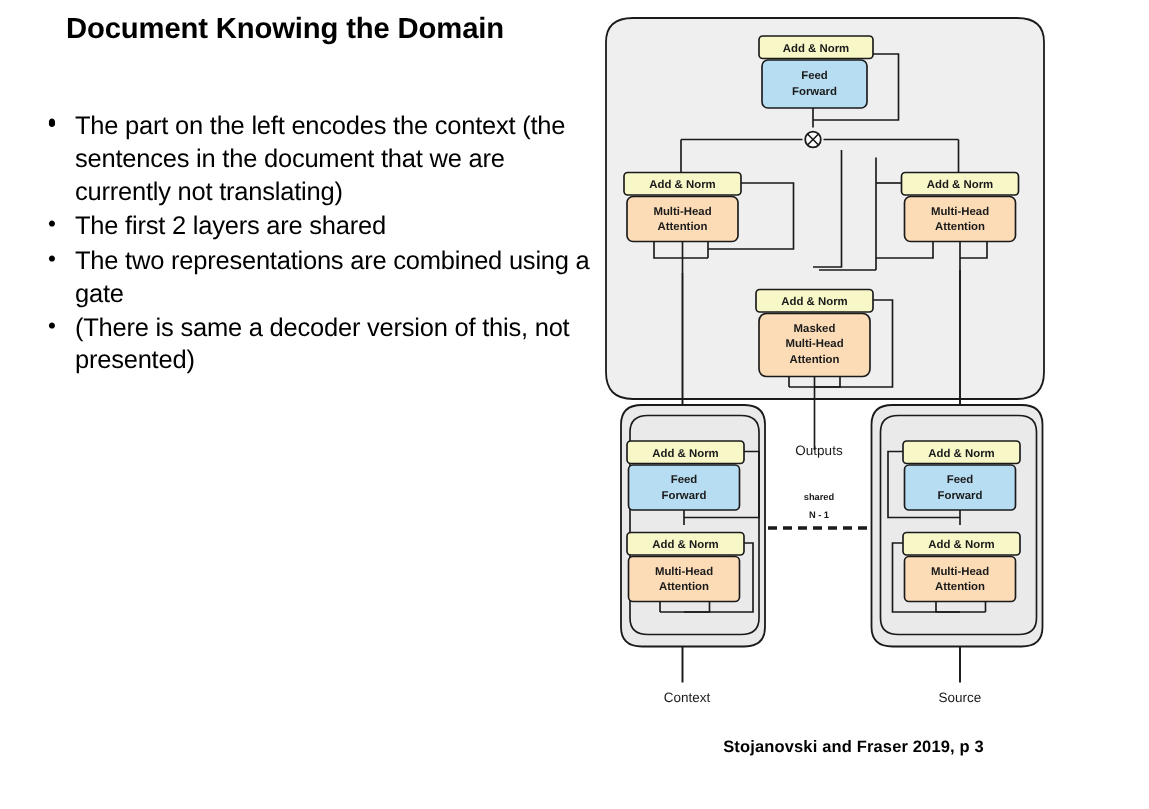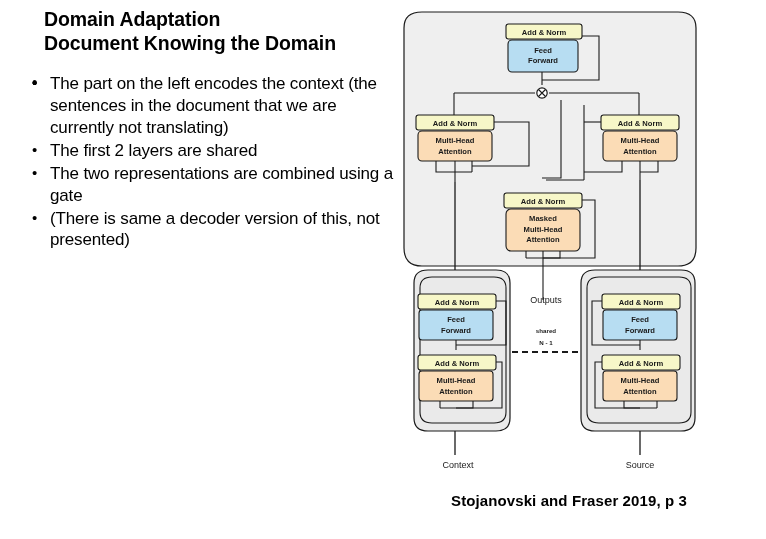--- a/index.html
+++ b/index.html
@@ -40,38 +40,37 @@
   }
 
   
   .diagram{
     position:absolute;left:396px;top:0px;width:346px;height:425px;
   }
   .dg-svg{position:absolute;left:0;top:0;}
   .credit{
     position:absolute;left:0px;top:492px;width:346px;
     text-align:center;
-    font-size:15px;font-weight:bold;color:#000;
+    font-size:11px;font-weight:bold;color:#000;
     letter-spacing:0.1px;
   }
   
   .bx-label{font-family:"Liberation Sans",sans-serif;font-size:7.6px;font-weight:bold;fill:#1a1a1a;text-anchor:middle;}
   .io-label{font-family:"Liberation Sans",sans-serif;font-size:9px;fill:#1a1a1a;text-anchor:middle;}
   .sm-label{font-family:"Liberation Sans",sans-serif;font-size:6.2px;font-weight:bold;fill:#1a1a1a;text-anchor:middle;}
   .nx-label{font-family:"Liberation Sans",sans-serif;font-size:9px;font-weight:bold;fill:#1a1a1a;text-anchor:middle;}
 </style>
 </head>
 <body>
 
 <div id="slide">
 
   <div class="left-col">
 
     <div class="slide-title">
-      <div>Domain Adaptation</div>
       <div>Document Knowing the Domain</div>
     </div>
 
     <ul class="bullets">
       <li class="bullet">
         <span class="dot">•</span>
       </li>
       <li class="bullet">
         <span class="dot">•</span>
       </li>

